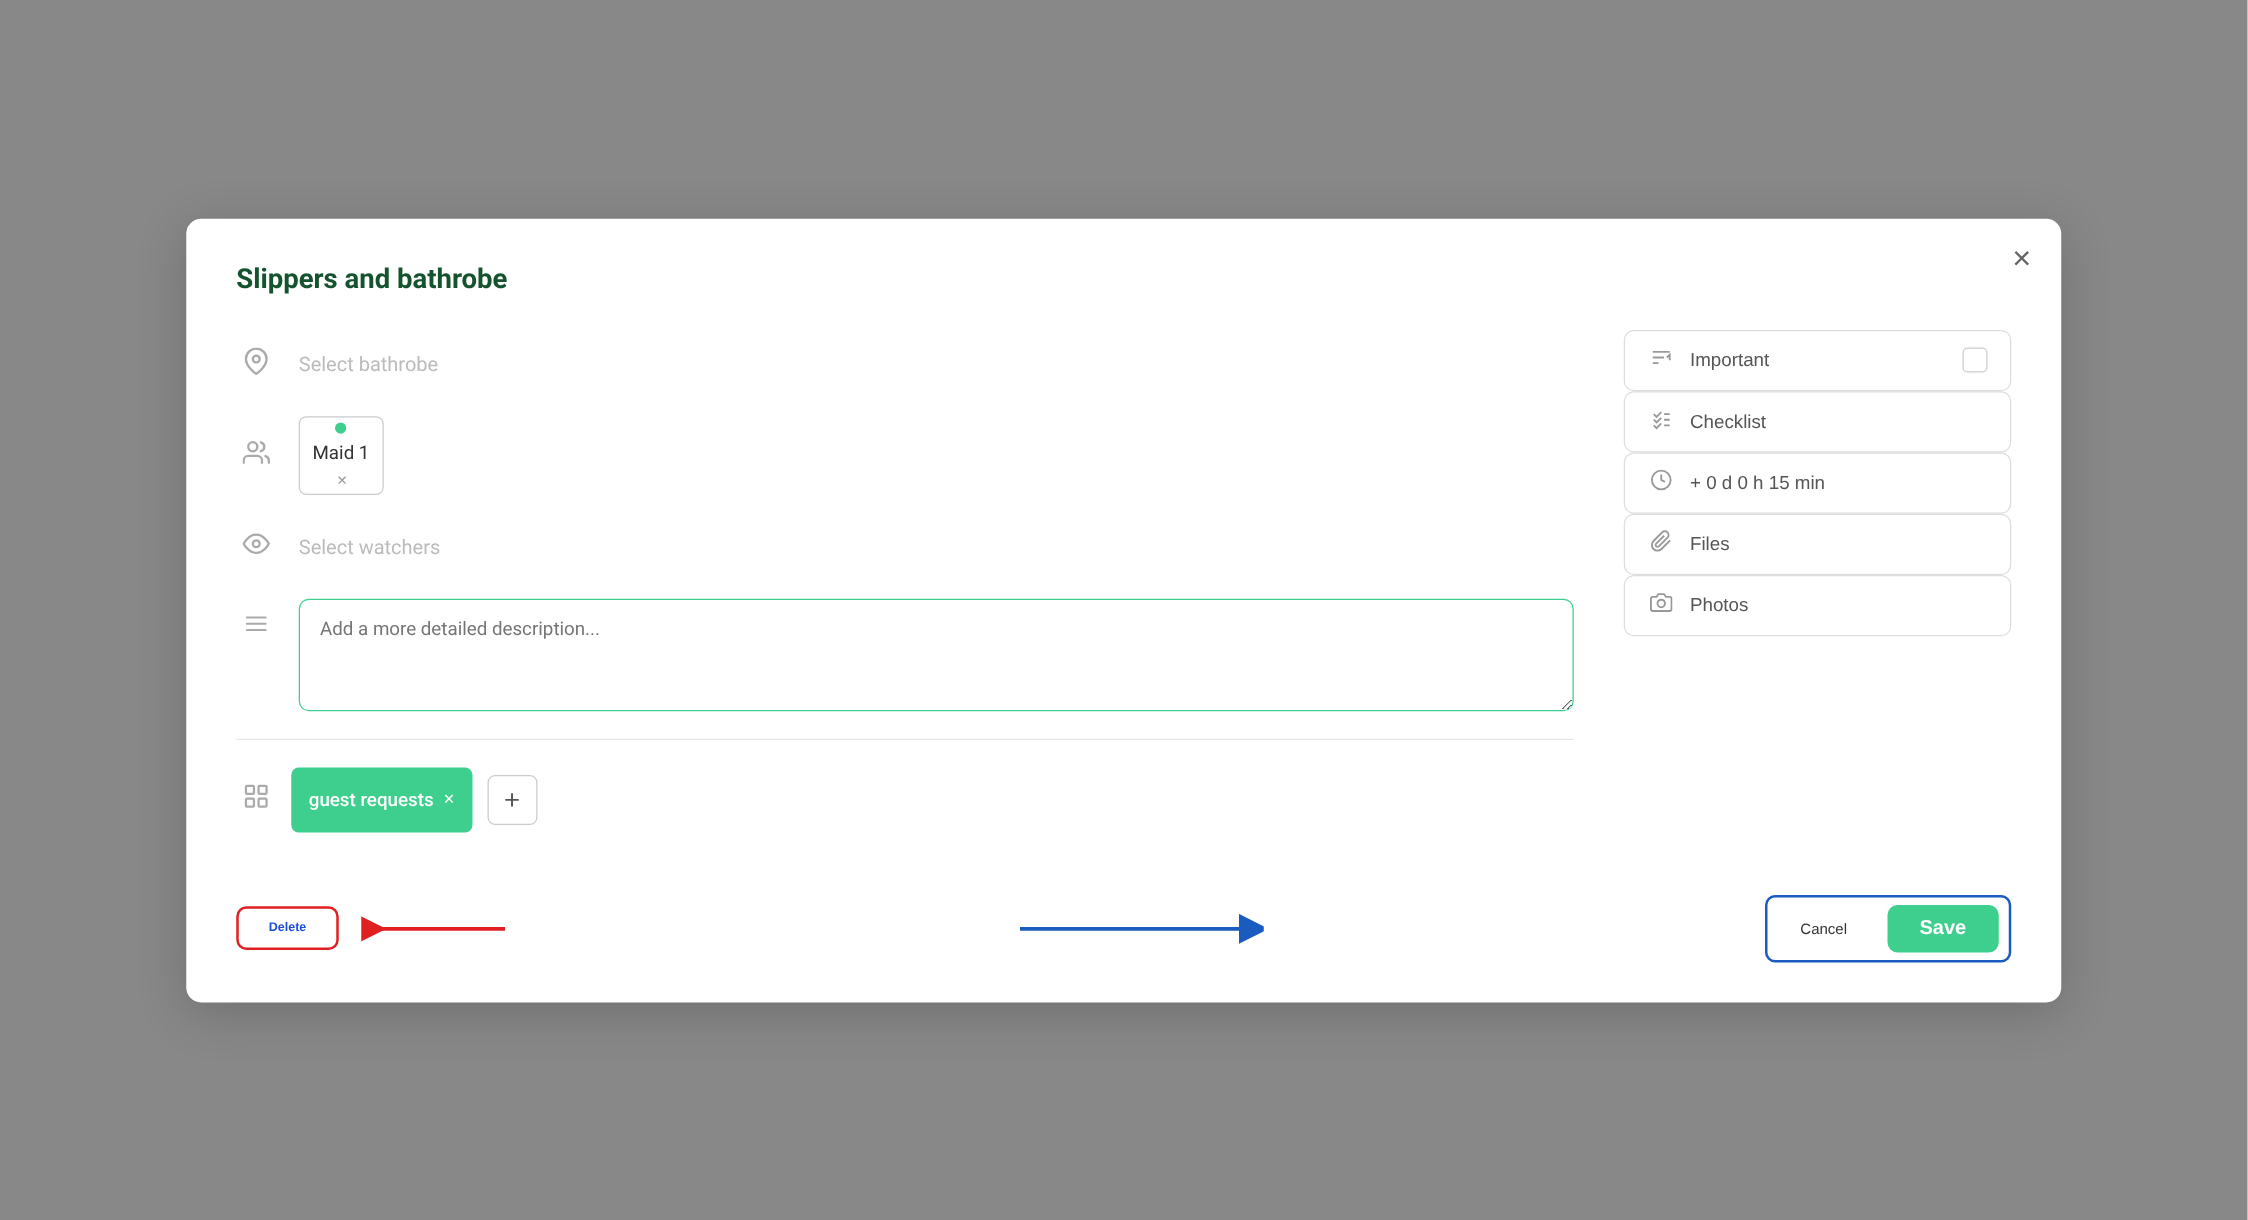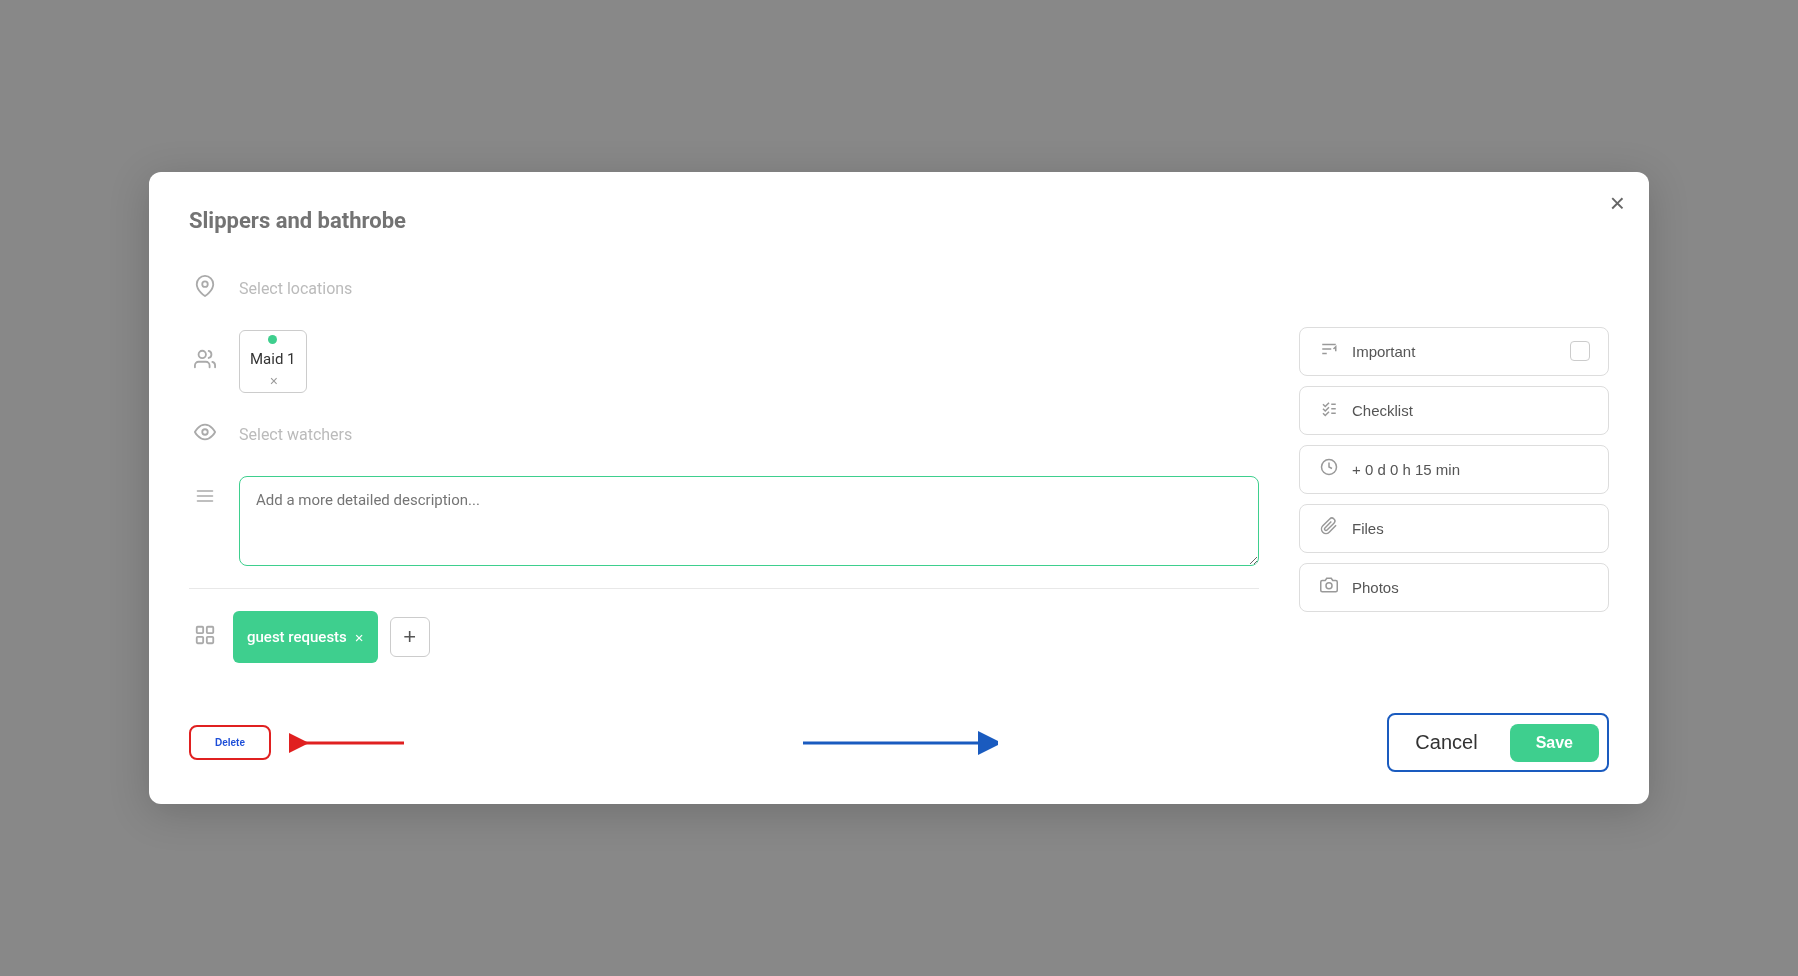--- a/index.html
+++ b/index.html
@@ -29,38 +29,36 @@
       background: none;
       border: none;
       font-size: 26px;
       color: #666;
       cursor: pointer;
       line-height: 1;
     }
     .modal-title {
       font-size: 22px;
       font-weight: 700;
-      color: #737373;
+      color: #14532d;
       margin-bottom: 28px;
     }
     .modal-body {
       display: flex;
       gap: 40px;
     }
     .modal-left {
       flex: 1;
       min-width: 0;
     }
     .modal-right {
       width: 310px;
       flex-shrink: 0;
       display: flex;
       flex-direction: column;
-      gap: 10px;
-      justify-content: center;
     }
     .field-row {
       display: flex;
       align-items: center;
       gap: 18px;
       padding: 14px 0;
     }
     .field-icon {
       width: 32px;
       text-align: center;
@@ -216,21 +214,21 @@
       background: #fff;
       color: #1d4ed8;
       font-size: 10px;
       font-weight: 600;
       padding: 10px 24px;
       cursor: pointer;
     }
     .cancel-btn {
       background: #fff;
       border: none;
-      font-size: 20px;
+      font-size: 12px;
       color: #333;
       padding: 10px 18px;
       cursor: pointer;
       border-radius: 6px;
     }
     .save-btn {
       background: #3ecf8e;
       color: #fff;
       border: none;
       border-radius: 8px;
@@ -254,21 +252,21 @@
 
       <div class="modal-left">
 
         <div class="field-row">
           <span class="field-icon">
             <svg width="22" height="22" viewBox="0 0 24 24" fill="none" stroke="#aaa" stroke-width="2" stroke-linecap="round" stroke-linejoin="round">
               <path d="M21 10c0 7-9 13-9 13S3 17 3 10a9 9 0 0 1 18 0z"></path>
               <circle cx="12" cy="10" r="3"></circle>
             </svg>
           </span>
-          <span class="field-label">Select locations</span>
+          <span class="field-label">Select bathrobe</span>
         </div>
 
         <div class="field-row">
           <span class="field-icon">
             <svg width="22" height="22" viewBox="0 0 24 24" fill="none" stroke="#aaa" stroke-width="2" stroke-linecap="round" stroke-linejoin="round">
               <path d="M17 21v-2a4 4 0 0 0-4-4H5a4 4 0 0 0-4 4v2"></path>
               <circle cx="9" cy="7" r="4"></circle>
               <path d="M23 21v-2a4 4 0 0 0-3-3.87"></path>
               <path d="M16 3.13a4 4 0 0 1 0 7.75"></path>
             </svg>

